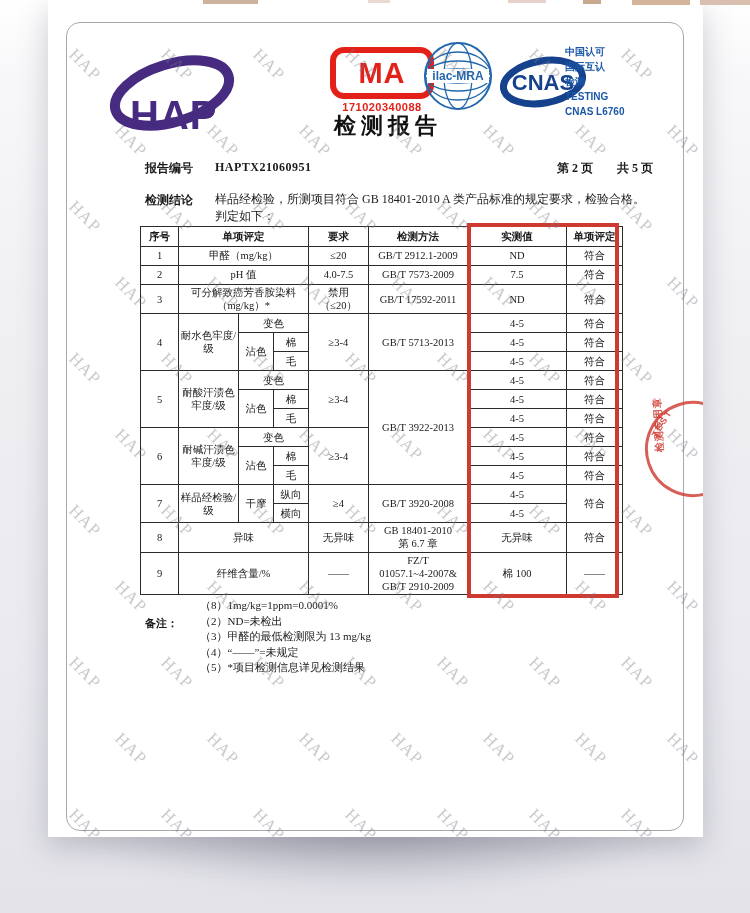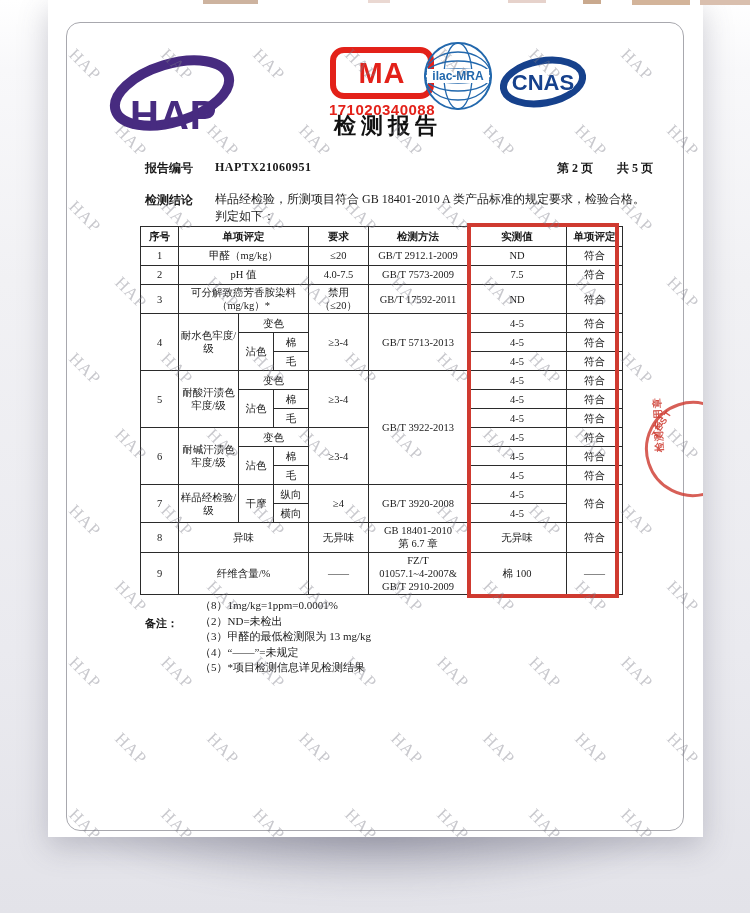--- a/index.html
+++ b/index.html
@@ -30,21 +30,21 @@
     font-size:17px; letter-spacing:1px; color:rgba(125,125,135,.42);
     transform:rotate(45deg); white-space:nowrap;
   }
   
   .hap-logo { position:absolute; left:58px; top:55px; z-index:2; }
   .cma { position:absolute; left:282px; top:47px; width:104px; height:52px; z-index:2;
          border:6px solid #e32119; border-radius:14px; display:flex; align-items:center; justify-content:center; }
   .cma-text { font-size:29px; font-weight:bold; color:#e32119; letter-spacing:1px;
               font-family:"Liberation Sans","DejaVu Sans",sans-serif; line-height:1; }
   .cma-number { position:absolute; left:272px; top:101px; width:124px; text-align:center; z-index:2;
-                color:#e32119; font-weight:bold; font-size:15px; letter-spacing:.5px;
+                color:#e32119; font-weight:bold; font-size:11px; letter-spacing:.5px;
                 font-family:"Liberation Sans","DejaVu Sans",sans-serif; }
   .report-title { position:absolute; left:250px; top:111px; width:180px; text-align:center; z-index:2;
                   font-size:22px; font-weight:bold; letter-spacing:5px; color:#111; }
   .ilac { position:absolute; left:374px; top:40px; z-index:2; }
   .cnas { position:absolute; left:452px; top:56px; z-index:2; }
   .accred { position:absolute; left:517px; top:44px; z-index:2; line-height:15px;
             font-size:10px; font-weight:bold; color:#1b57a6;
             font-family:"Liberation Sans","DejaVu Sans",sans-serif; }
   
   .meta-row { position:absolute; left:97px; top:160px; width:530px; height:16px; z-index:2; font-size:12px; }
@@ -134,20 +134,27 @@
     </svg>
   </div>
 
   <div class="cnas">
     <svg width="86" height="52" viewBox="0 0 86 52">
       <ellipse cx="43" cy="26" rx="40" ry="21" fill="none" stroke="#16418c" stroke-width="7" transform="rotate(-10 43 26)"></ellipse>
       <text x="43" y="34" text-anchor="middle" font-size="22" font-weight="bold" fill="#16418c" stroke="#ffffff" stroke-width="0.8" paint-order="stroke" font-family="Liberation Sans, DejaVu Sans, sans-serif">CNAS</text>
     </svg>
   </div>
 
+  <div class="accred">
+    <div>中国认可</div>
+    <div>国际互认</div>
+    <div>检测</div>
+    <div>TESTING</div>
+    <div>CNAS L6760</div>
+  </div>
 
   <div class="meta-row">
     <span class="meta-label">报告编号</span>
     <span class="meta-value">HAPTX21060951</span>
     <span class="meta-page">第 2 页</span>
     <span class="meta-total">共 5 页</span>
   </div>
 
   <div class="conclusion">
     <span class="conclusion-label">检测结论</span>

